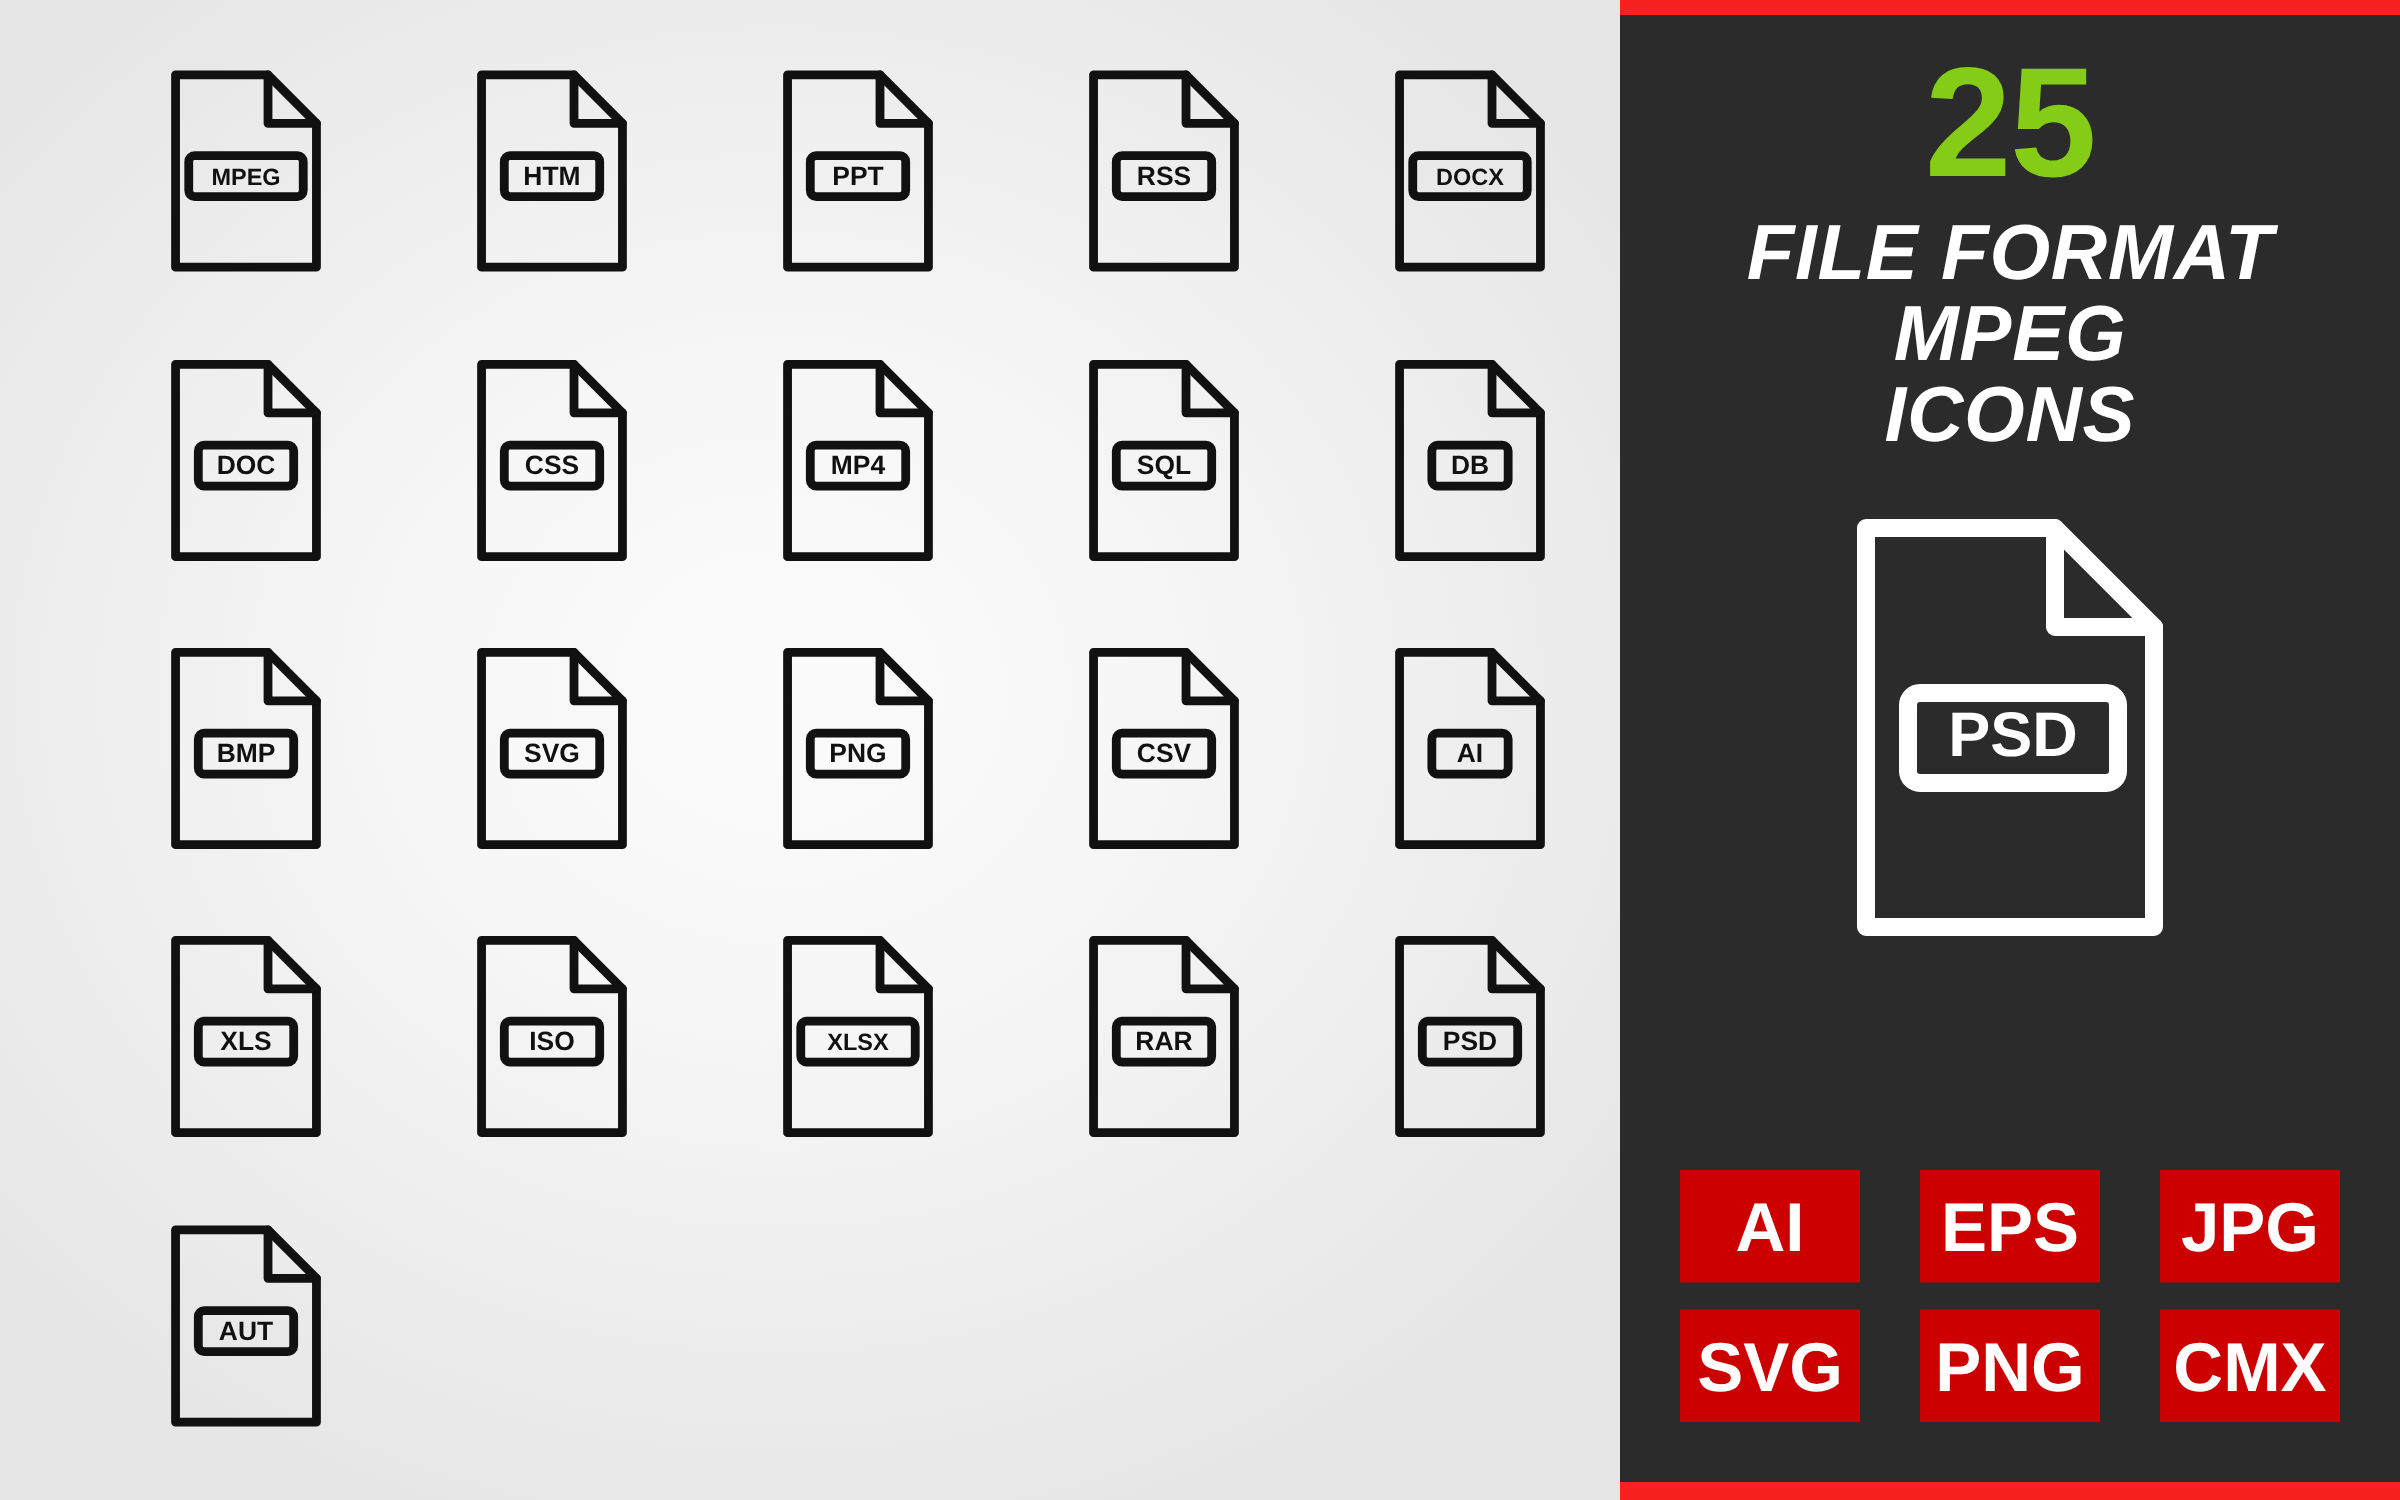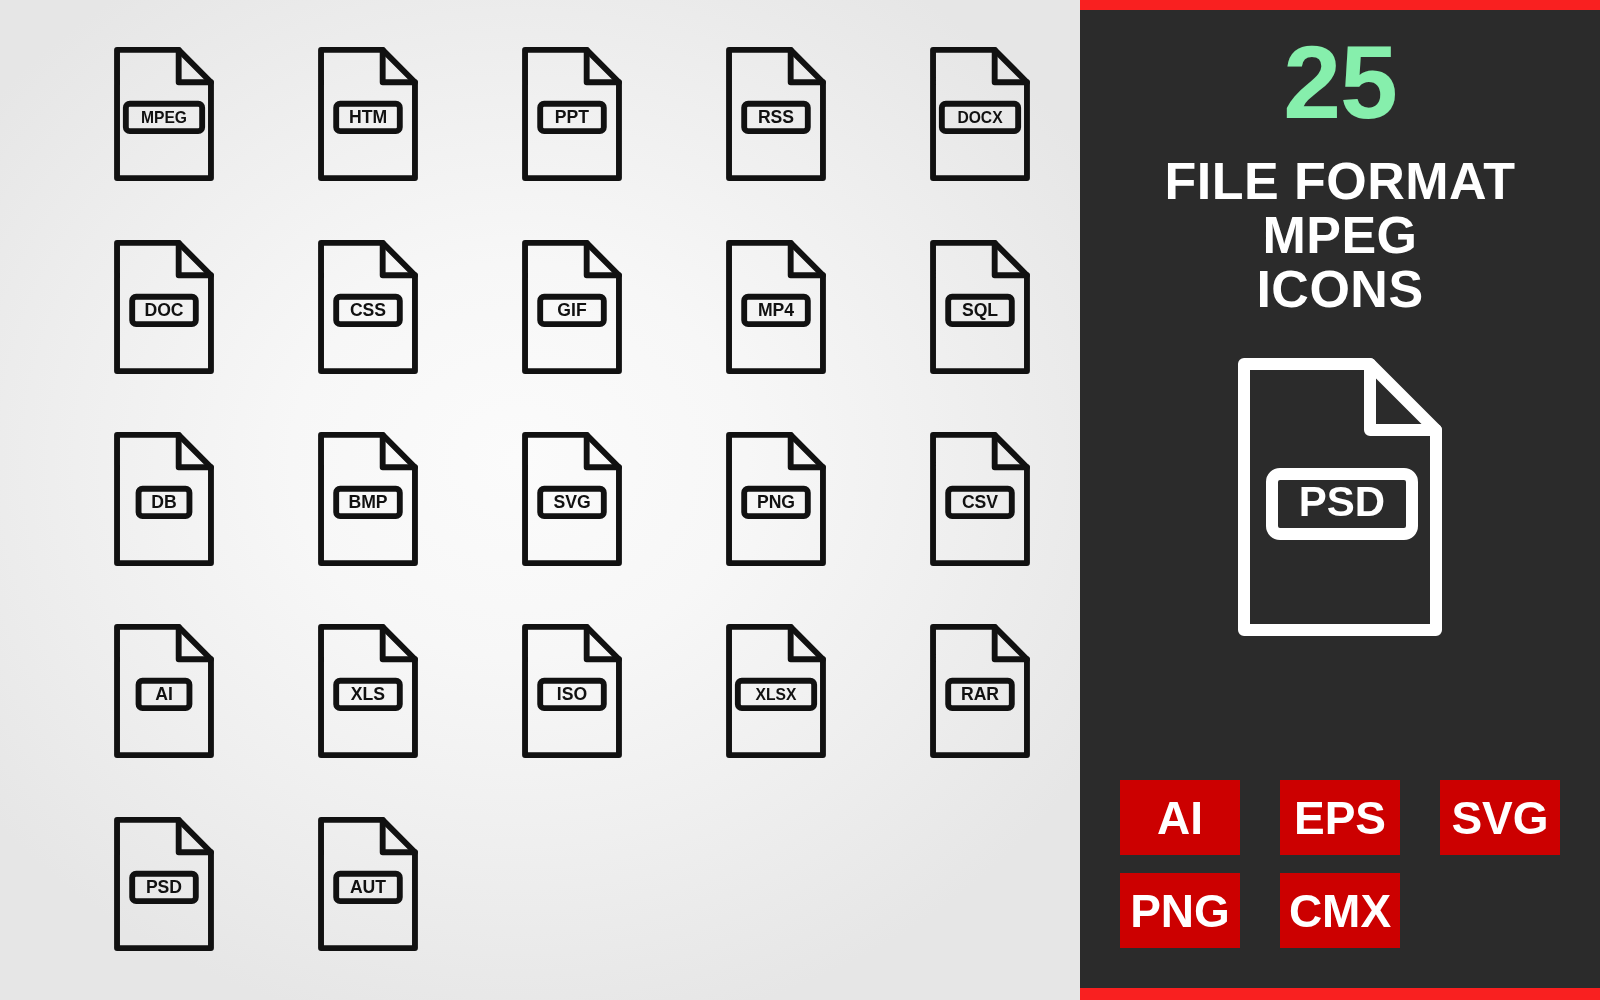--- a/index.html
+++ b/index.html
@@ -41,28 +41,28 @@
   .strip-top, .strip-bottom {
     position:absolute; left:0; width:520px; height:10px;
     background:#f92020;
   }
   .strip-top { top:0; }
   .strip-bottom { bottom:0; height:12px; }
 
   .count {
     margin-top:30px;
     font-size:104px; line-height:1;
-    font-weight:bold; color:#86efac;
+    font-weight:bold; color:#84cc16;
     letter-spacing:-1px;
   }
   .title-block {
-    margin-top:20px;
+    margin-top:8px;
     text-align:center; color:#ffffff;
     font-weight:bold; line-height:1.04;
-    font-size:52px; letter-spacing:0.5px;
+    font-size:52px; letter-spacing:0.5px;font-style:italic;
   }
   .title-line { display:block; white-space:nowrap; }
 
   .hero-wrap {
     margin-top:36px;
     display:flex; align-items:center; justify-content:center;
     height:290px;
   }
 
   .badges {
@@ -134,28 +134,20 @@
             <rect x="20.5" y="59" width="65" height="28" rx="4" fill="none" stroke="#111111" stroke-width="6"></rect>
             <text x="53" y="79" text-anchor="middle" font-family="Liberation Sans, sans-serif" font-size="18" font-weight="bold" fill="#111111">DOC</text>
           </svg>
         </div>
         <div class="cell">
           <svg class="file-icon" width="104" height="136" viewBox="0 0 106 139">
             <path d="M5 4 H68 L101 37 V135 H5 Z" fill="none" stroke="#111111" stroke-width="6" stroke-linejoin="round" stroke-linecap="round"></path>
             <path d="M68 4 V37 H101" fill="none" stroke="#111111" stroke-width="6" stroke-linejoin="round" stroke-linecap="round"></path>
             <rect x="20.5" y="59" width="65" height="28" rx="4" fill="none" stroke="#111111" stroke-width="6"></rect>
             <text x="53" y="79" text-anchor="middle" font-family="Liberation Sans, sans-serif" font-size="18" font-weight="bold" fill="#111111">CSS</text>
-          </svg>
-        </div>
-        <div class="cell">
-          <svg class="file-icon" width="104" height="136" viewBox="0 0 106 139">
-            <path d="M5 4 H68 L101 37 V135 H5 Z" fill="none" stroke="#111111" stroke-width="6" stroke-linejoin="round" stroke-linecap="round"></path>
-            <path d="M68 4 V37 H101" fill="none" stroke="#111111" stroke-width="6" stroke-linejoin="round" stroke-linecap="round"></path>
-            <rect x="20.5" y="59" width="65" height="28" rx="4" fill="none" stroke="#111111" stroke-width="6"></rect>
-            <text x="53" y="79" text-anchor="middle" font-family="Liberation Sans, sans-serif" font-size="18" font-weight="bold" fill="#111111">GIF</text>
           </svg>
         </div>
         <div class="cell">
           <svg class="file-icon" width="104" height="136" viewBox="0 0 106 139">
             <path d="M5 4 H68 L101 37 V135 H5 Z" fill="none" stroke="#111111" stroke-width="6" stroke-linejoin="round" stroke-linecap="round"></path>
             <path d="M68 4 V37 H101" fill="none" stroke="#111111" stroke-width="6" stroke-linejoin="round" stroke-linecap="round"></path>
             <rect x="20.5" y="59" width="65" height="28" rx="4" fill="none" stroke="#111111" stroke-width="6"></rect>
             <text x="53" y="79" text-anchor="middle" font-family="Liberation Sans, sans-serif" font-size="18" font-weight="bold" fill="#111111">MP4</text>
           </svg>
         </div>
@@ -287,20 +279,23 @@
     </div>
 
     <div class="badges" id="badge-grid">
         <div class="badge">
           <span>AI</span>
         </div>
         <div class="badge">
           <span>EPS</span>
         </div>
         <div class="badge">
+          <span>JPG</span>
+        </div>
+        <div class="badge">
           <span>SVG</span>
         </div>
         <div class="badge">
           <span>PNG</span>
         </div>
         <div class="badge">
           <span>CMX</span>
         </div>
       </div>
 

